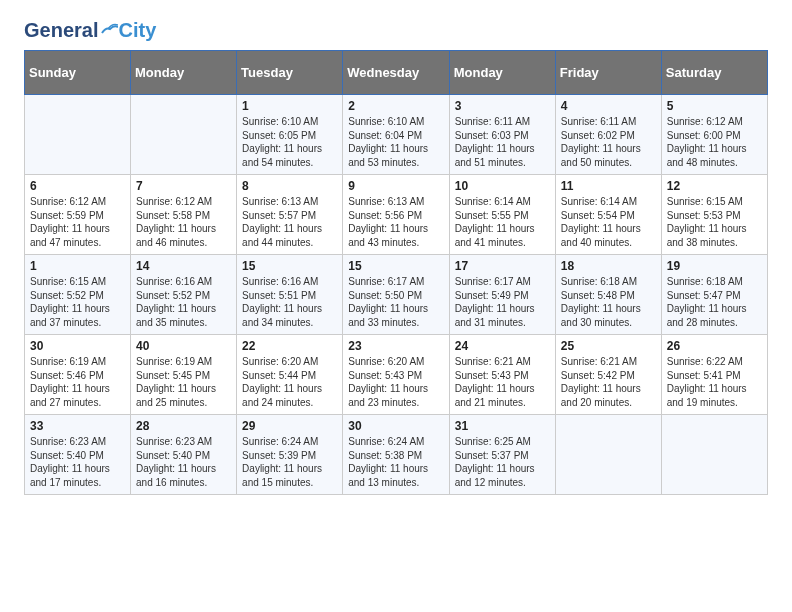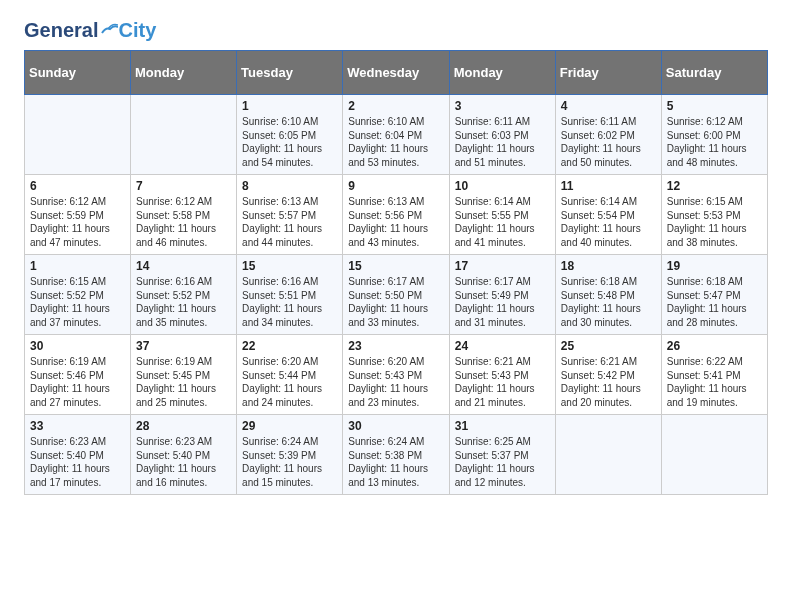--- a/index.html
+++ b/index.html
@@ -205,21 +205,21 @@
           <div class="day-number">19</div>
           <div class="cell-info">Sunrise: 6:18 AM<br>Sunset: 5:47 PM<br>Daylight: 11 hours and 28 minutes.</div>
         </td>
       </tr>
       <tr>
         <td>
           <div class="day-number">30</div>
           <div class="cell-info">Sunrise: 6:19 AM<br>Sunset: 5:46 PM<br>Daylight: 11 hours and 27 minutes.</div>
         </td>
         <td>
-          <div class="day-number">37</div>
+          <div class="day-number">40</div>
           <div class="cell-info">Sunrise: 6:19 AM<br>Sunset: 5:45 PM<br>Daylight: 11 hours and 25 minutes.</div>
         </td>
         <td>
           <div class="day-number">22</div>
           <div class="cell-info">Sunrise: 6:20 AM<br>Sunset: 5:44 PM<br>Daylight: 11 hours and 24 minutes.</div>
         </td>
         <td>
           <div class="day-number">23</div>
           <div class="cell-info">Sunrise: 6:20 AM<br>Sunset: 5:43 PM<br>Daylight: 11 hours and 23 minutes.</div>
         </td>

